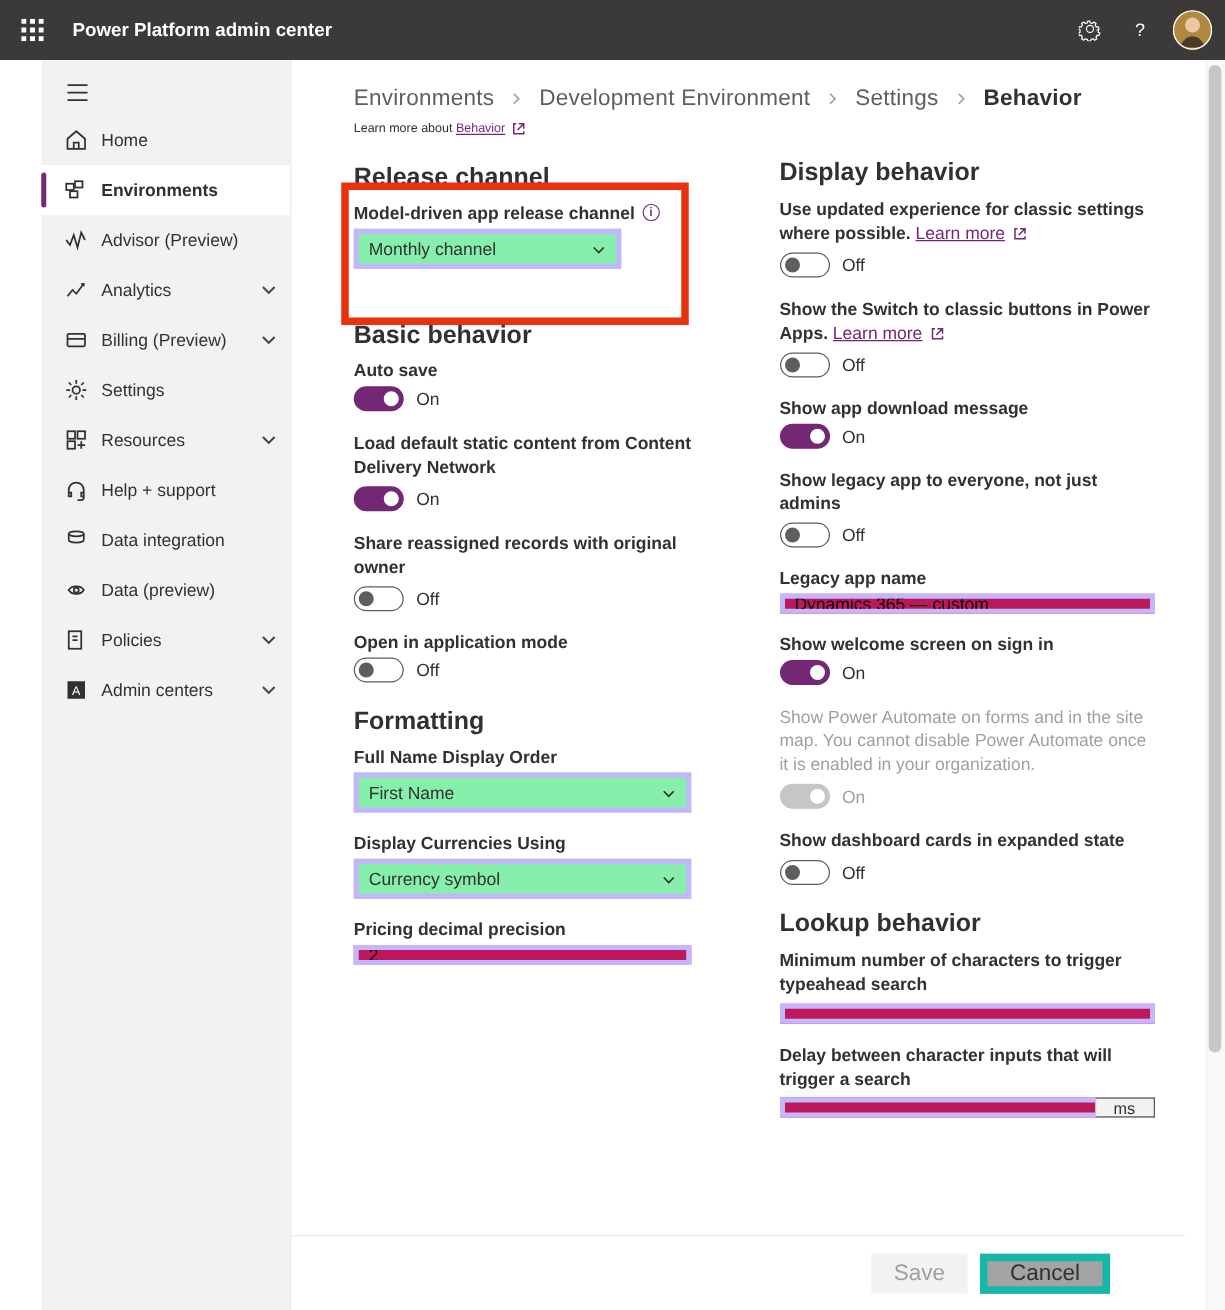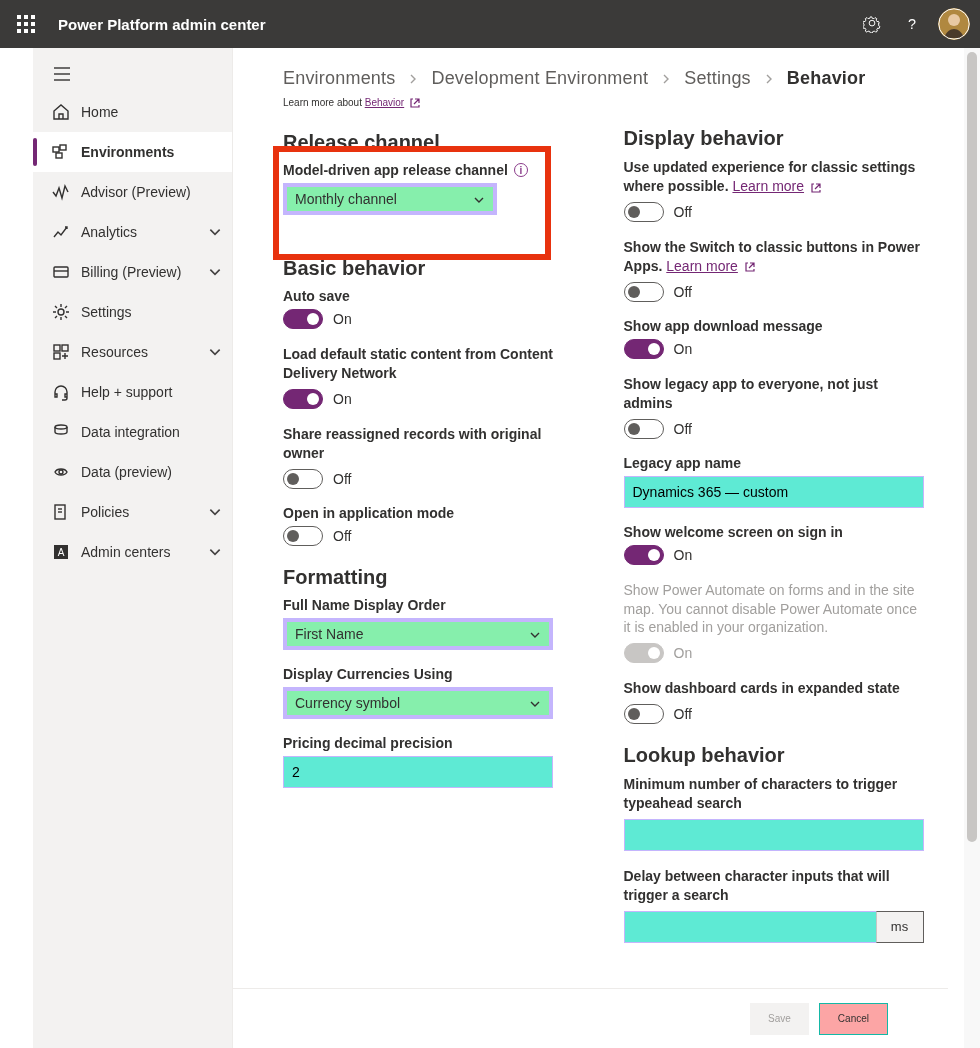--- a/index.html
+++ b/index.html
@@ -58,21 +58,21 @@
   .field { margin-bottom:16px; }
   .field-label { font-size:14px; font-weight:600; margin-bottom:5px; display:flex; align-items:center; gap:6px;}
   .field-desc { font-size:14px; font-weight:600; line-height:1.35; margin-bottom:6px;}
   .inline-link { color:#742774; text-decoration:underline; cursor:pointer; font-weight:400;}
   .info-icon { width:14px; height:14px; border:1px solid #8a3b8a; border-radius:50%; color:#8a3b8a; font-size:10px; display:inline-flex; align-items:center; justify-content:center; cursor:help; font-weight:600;}
 
   .select { position:relative; width:100%; max-width:270px; }
   .select-box { border:4px solid #c4b5fd; height:32px; display:flex; align-items:center; padding:0 8px; cursor:pointer; background:#86efac; font-size:14px;}
   .select-box .chev{margin-left:auto; width:12px;height:12px;}
 
-  .text-input { border:1px solid #c4b5fd; height:32px; width:100%; max-width:300px; padding:0 8px; font-size:14px; background:#5eead4;}
+  .text-input { border:4px solid #c4b5fd; height:16px; width:100%; max-width:300px; padding:0 8px; font-size:14px; background:#be185d;}
   .text-input.with-suffix { padding-right:34px; position:relative;}
   .suffix-wrap{position:relative; max-width:300px;}
   .suffix{position:absolute; right:0; top:0; bottom:0; width:48px; background:#f3f2f1; border:1px solid #605e5c; border-left:1px solid #c8c6c4; display:flex; align-items:center; justify-content:center; font-size:13px;}
 
   
   .toggle-row { display:flex; align-items:center; gap:10px; margin-top:4px;}
   .toggle { width:40px; height:20px; border-radius:20px; position:relative; cursor:pointer; }
   .toggle.off { background:#fff; border:1px solid #605e5c; }
   .toggle.off .knob { width:12px; height:12px; border-radius:50%; background:#605e5c; position:absolute; top:3px; left:3px; }
   .toggle.on { background:#742774; border:1px solid #742774; }
@@ -80,23 +80,23 @@
   .toggle.disabled { background:#c8c6c4; border:1px solid #c8c6c4; cursor:default;}
   .toggle.disabled .knob{ width:12px;height:12px;border-radius:50%;background:#fff;position:absolute;top:3px;right:3px;}
   .toggle-label { font-size:14px; }
   .muted { color:#a19f9d !important; font-weight:400;}
 
   
   .highlight-box { position:absolute; border:6px solid #e8320e; pointer-events:none; }
 
   
   .footer { position:absolute; left:0; right:16px; bottom:0; height:60px; border-top:1px solid #edebe9; background:#fff; display:flex; align-items:center; justify-content:flex-end; padding:0 60px; gap:10px;}
-  .btn { height:32px; padding:0 18px; font-size:10px; display:flex; align-items:center; cursor:pointer;}
+  .btn { height:32px; padding:0 18px; font-size:18px; display:flex; align-items:center; cursor:pointer;}
   .btn.primary-disabled { background:#f3f2f1; color:#a19f9d; cursor:default;}
-  .btn.secondary { background:#fca5a5; border:1px solid #14b8a6; color:#323130;}
+  .btn.secondary { background:#a3a3a3; border:6px solid #14b8a6; color:#323130;}
 
   
   .stroke{ fill:none; stroke:#323130; stroke-width:1.4; }
 </style>
 </head>
 <body>
 
 <div class="app">
 
   <div class="topbar">

